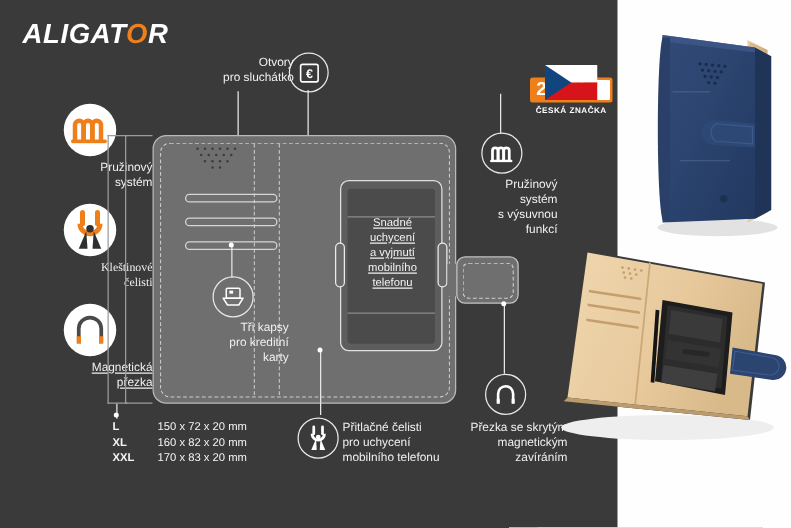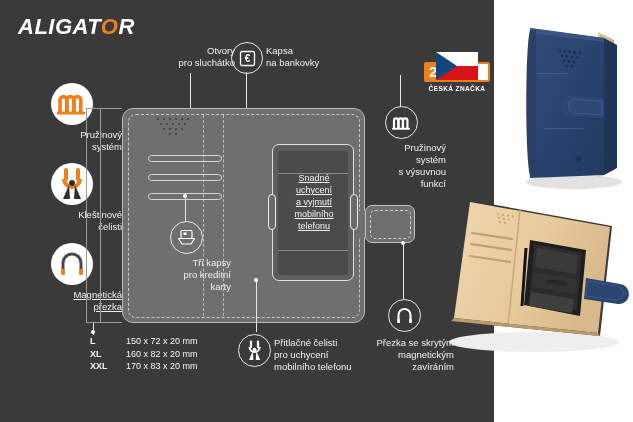--- a/index.html
+++ b/index.html
@@ -305,21 +305,21 @@
 
   <div class="circ-icon circ-filled" style="left:51px; top:163px; width:42px; height:42px;">
     <svg width="30" height="32" viewBox="0 0 30 32">
       <path d="M9 2 L9 11 M21 2 L21 11" stroke="#ee7f1b" stroke-width="4" stroke-linecap="round"></path>
       <path d="M7 11 a8 8 0 0 0 16 0" fill="none" stroke="#ee7f1b" stroke-width="4"></path>
       <circle cx="15" cy="15" r="3" fill="#2f2f2f"></circle>
       <path d="M12 17 L6 31 L13 31 Z" fill="#2f2f2f"></path>
       <path d="M18 17 L24 31 L17 31 Z" fill="#2f2f2f"></path>
     </svg>
   </div>
-  <div class="cap" style="left:22px; top:209px; width:100px;">Kleštinové
+  <div class="cap" style="left:22px; top:209px; width:100px;font-family:Liberation Serif, serif;">Kleštinové
 čelisti</div>
 
   <div class="circ-icon circ-filled" style="left:51px; top:243px; width:42px; height:42px;">
     <svg width="28" height="28" viewBox="0 0 28 28">
       <path d="M5 24 L5 13 a9 9 0 0 1 18 0 L23 24" fill="none" stroke="#4a4a4a" stroke-width="3"></path>
       <rect x="3.4" y="19" width="3.4" height="6" fill="#ee7f1b"></rect>
       <rect x="21.2" y="19" width="3.4" height="6" fill="#ee7f1b"></rect>
     </svg>
   </div>
   <div class="cap" style="left:22px; top:289px; width:100px;text-decoration:underline;">Magnetická
@@ -329,22 +329,20 @@
 pro sluchátko</div>
   <div class="leader vline" style="left:190px; top:73px; height:48px;"></div>
   <div class="dot" style="left:188px; top:119px;"></div>
 
   <div class="circ-icon circ-outline" style="left:231px; top:42px; width:30px; height:30px;">
     <svg width="17" height="17" viewBox="0 0 17 17">
       <rect x="1.5" y="1.5" width="14" height="14" rx="1.5" fill="none" stroke="#ffffff" stroke-width="1.3"></rect>
       <text x="8.5" y="12.3" text-anchor="middle" font-family="Liberation Sans, sans-serif" font-size="10" font-weight="bold" fill="#ffffff">€</text>
     </svg>
   </div>
-  <div class="cap cap-left" style="left:266px; top:45px; width:86px;">Kapsa
-na bankovky</div>
   <div class="leader vline" style="left:246px; top:72px; height:99px;"></div>
   <div class="dot" style="left:244px; top:169px;"></div>
 
   <div class="leader vline" style="left:400px; top:75px; height:32px;"></div>
   <div class="circ-icon circ-outline" style="left:385px; top:106px; width:31px; height:31px;">
     <svg width="19" height="14" viewBox="0 0 19 14">
       <path d="M2 12 L2 4.5 a2.2 2.2 0 0 1 4.4 0 L6.4 12" fill="none" stroke="#ffffff" stroke-width="2.2" stroke-linecap="round"></path>
       <path d="M6.5 12 L6.5 4.5 a2.2 2.2 0 0 1 4.4 0 L10.9 12" fill="none" stroke="#ffffff" stroke-width="2.2" stroke-linecap="round"></path>
       <path d="M11 12 L11 4.5 a2.2 2.2 0 0 1 4.4 0 L15.4 12" fill="none" stroke="#ffffff" stroke-width="2.2" stroke-linecap="round"></path>
       <path d="M1 12.8 L17 12.8" stroke="#ffffff" stroke-width="1.9" stroke-linecap="round"></path>

